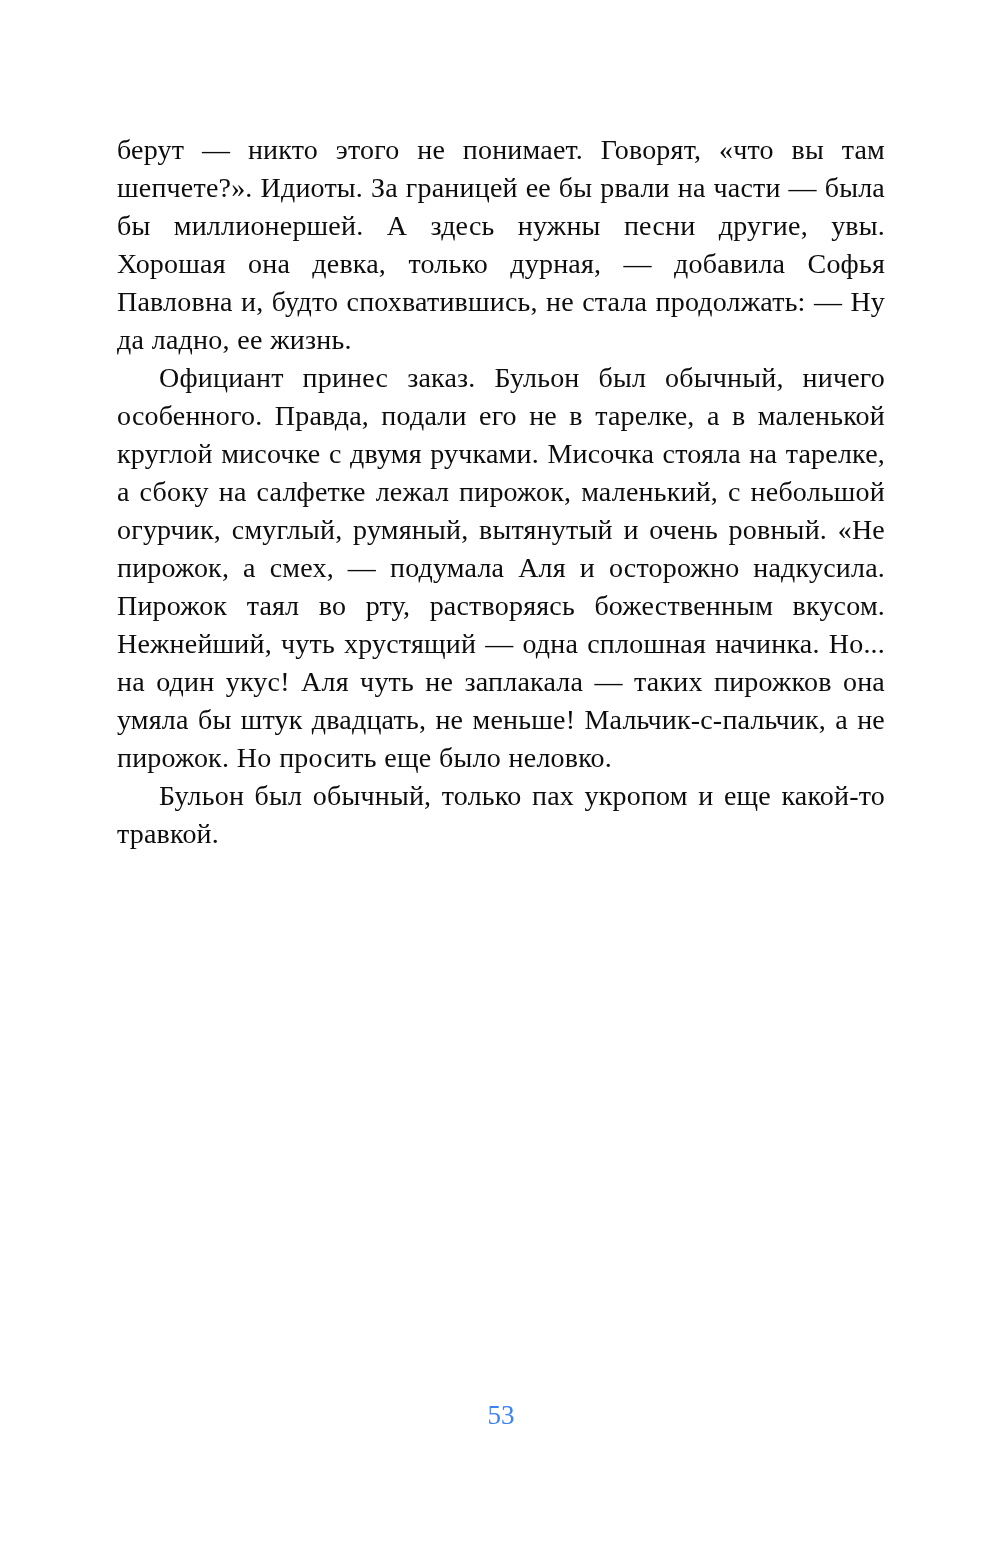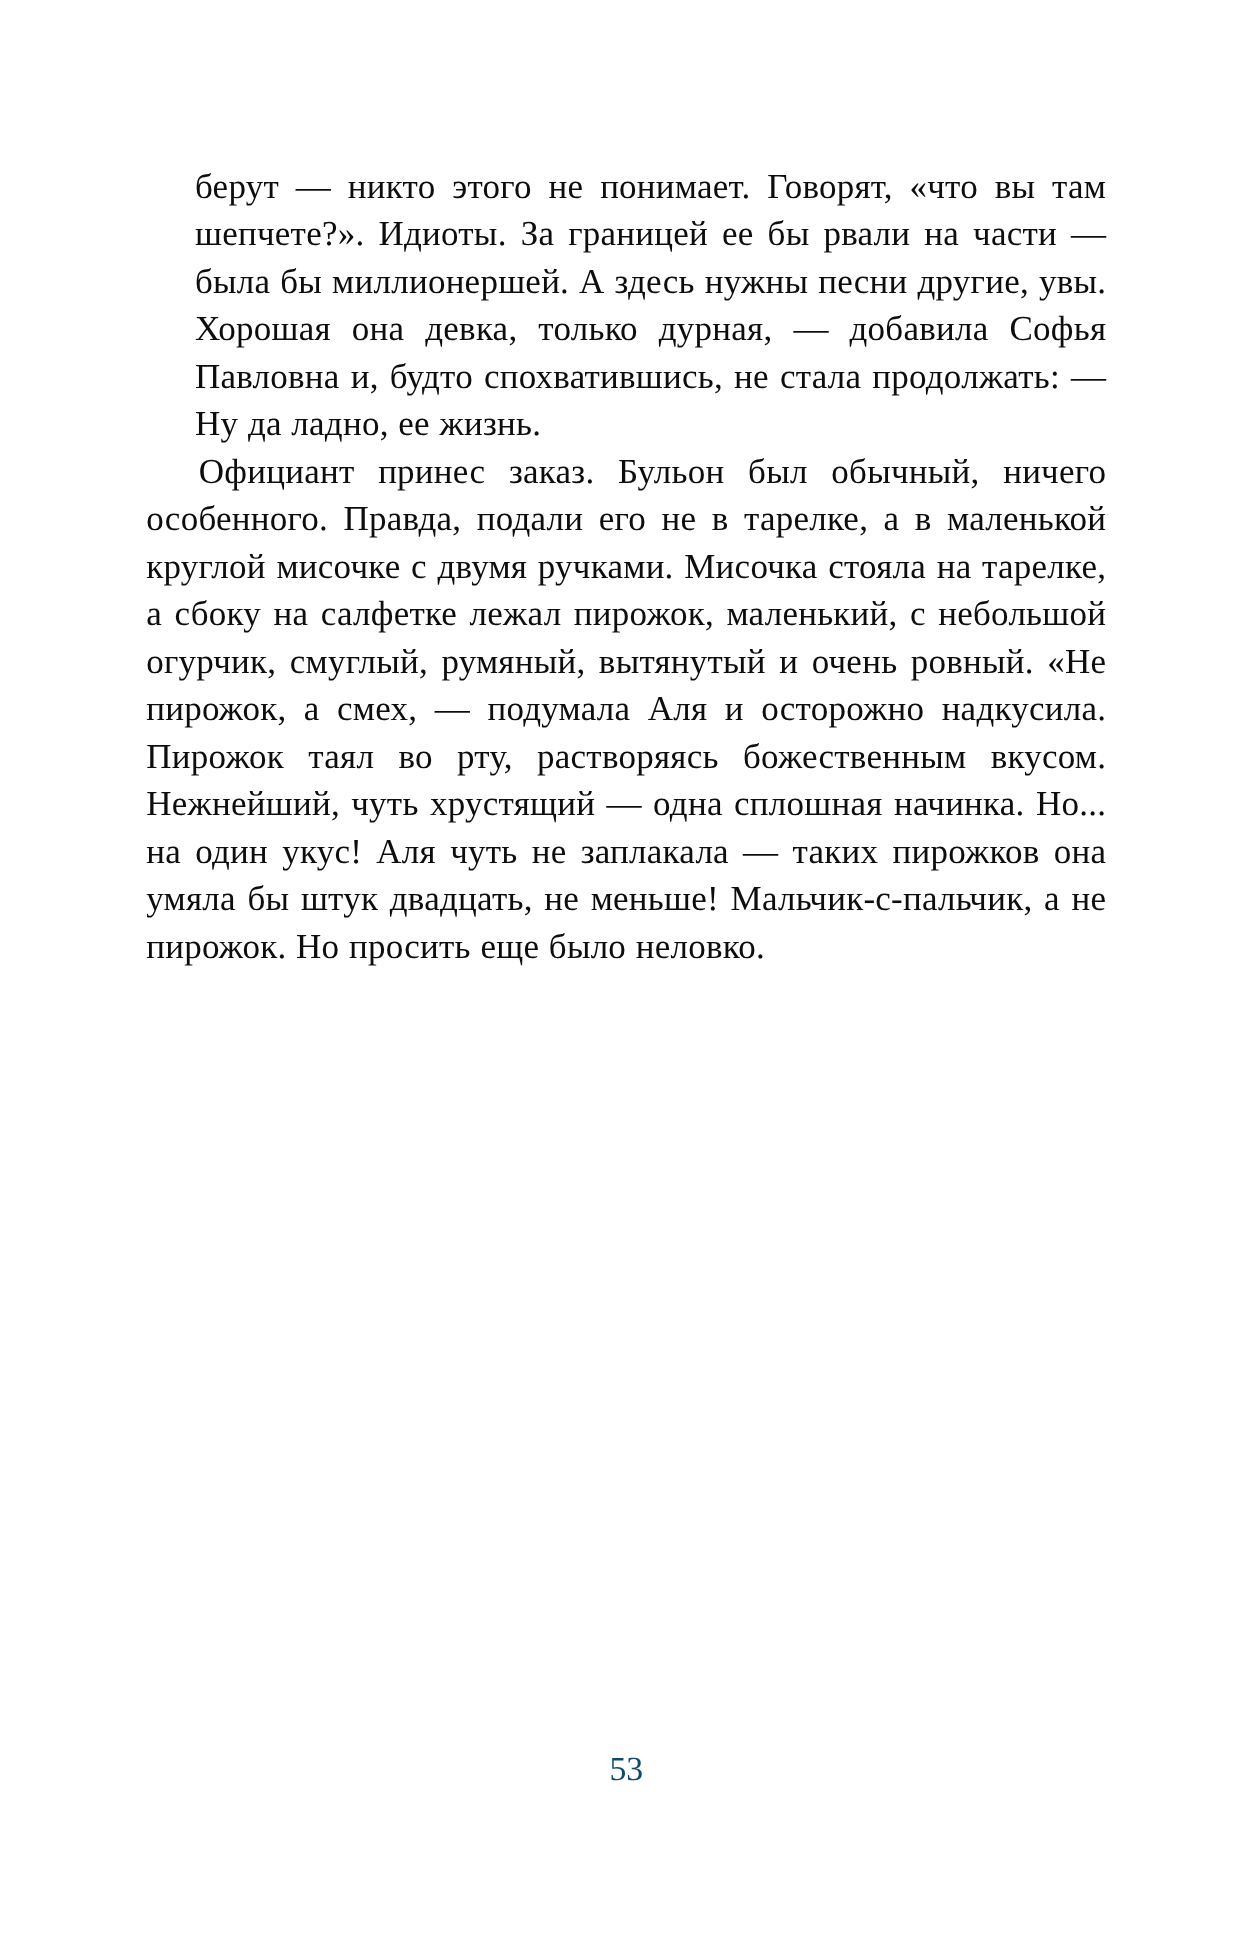--- a/index.html
+++ b/index.html
@@ -25,34 +25,34 @@
     line-height: 38px;
     text-align: justify;
     text-indent: 42px;
     letter-spacing: 0.2px;
     word-spacing: 0.5px;
     hyphens: auto;
     -webkit-hyphens: auto;
   }
   .text-block p.continued {
     text-indent: 0;
-    margin-left: 39px;
   }
   .page-number {
     position: absolute;
     top: 1396px;
     left: 117px;
     width: 768px;
     text-align: center;
     font-size: 27px;
     line-height: 38px;
-    color: #0c4a6e;
+    color: #3b82f6;
   }
 </style>
 </head>
 <body>
 
 <main class="text-block">
   <p class="continued">берут — никто этого не понимает. Говорят, «что вы там шепчете?». Идиоты. За границей ее бы рвали на части — была бы миллионершей. А здесь нужны песни другие, увы. Хорошая она девка, только дурная, — добавила Софья Павловна и, будто спохватившись, не стала продолжать: — Ну да ладно, ее жизнь.</p>
   <p>Официант принес заказ. Бульон был обычный, ничего особенного. Правда, подали его не в тарелке, а в маленькой круглой мисочке с двумя ручками. Мисочка стояла на тарелке, а сбоку на салфетке лежал пирожок, маленький, с небольшой огурчик, смуглый, румяный, вытянутый и очень ровный. «Не пирожок, а смех, — подумала Аля и осторожно надкусила. Пирожок таял во рту, растворяясь божественным вкусом. Нежнейший, чуть хрустящий — одна сплошная начинка. Но... на один укус! Аля чуть не заплакала — таких пирожков она умяла бы штук двадцать, не меньше! Мальчик-с-пальчик, а не пирожок. Но просить еще было неловко.</p>
+  <p>Бульон был обычный, только пах укропом и еще какой-то травкой.</p>
 </main>
 
 <div class="page-number">53</div>
 
 </body></html>

